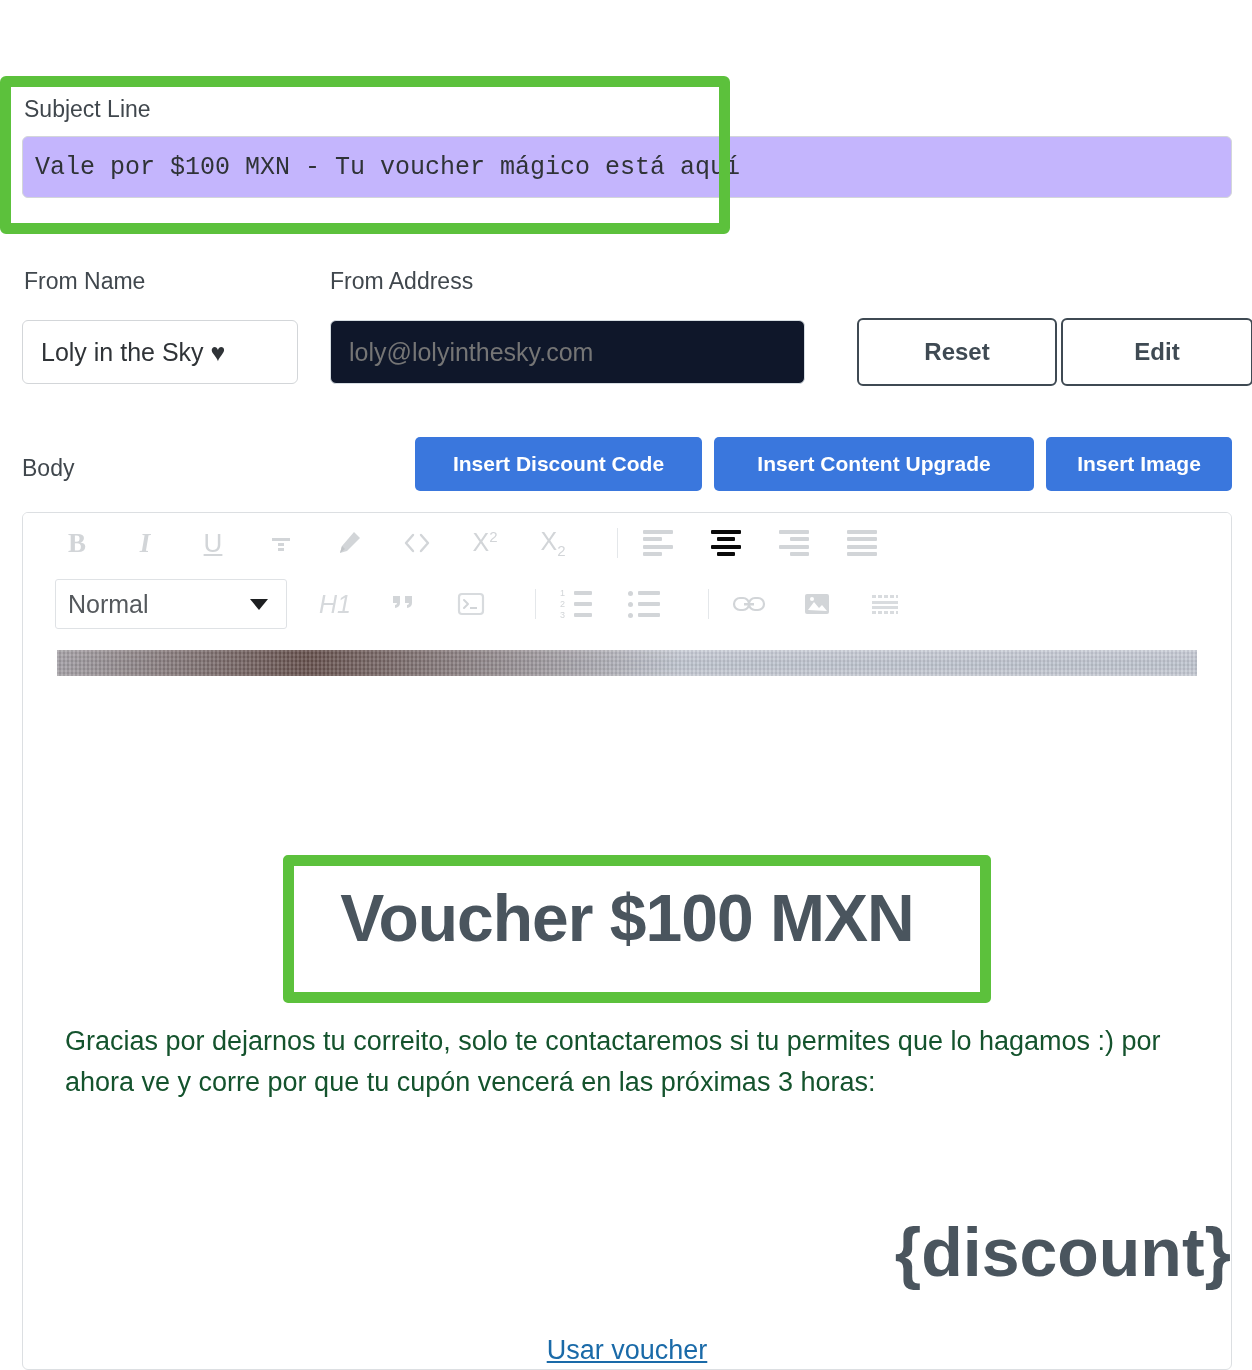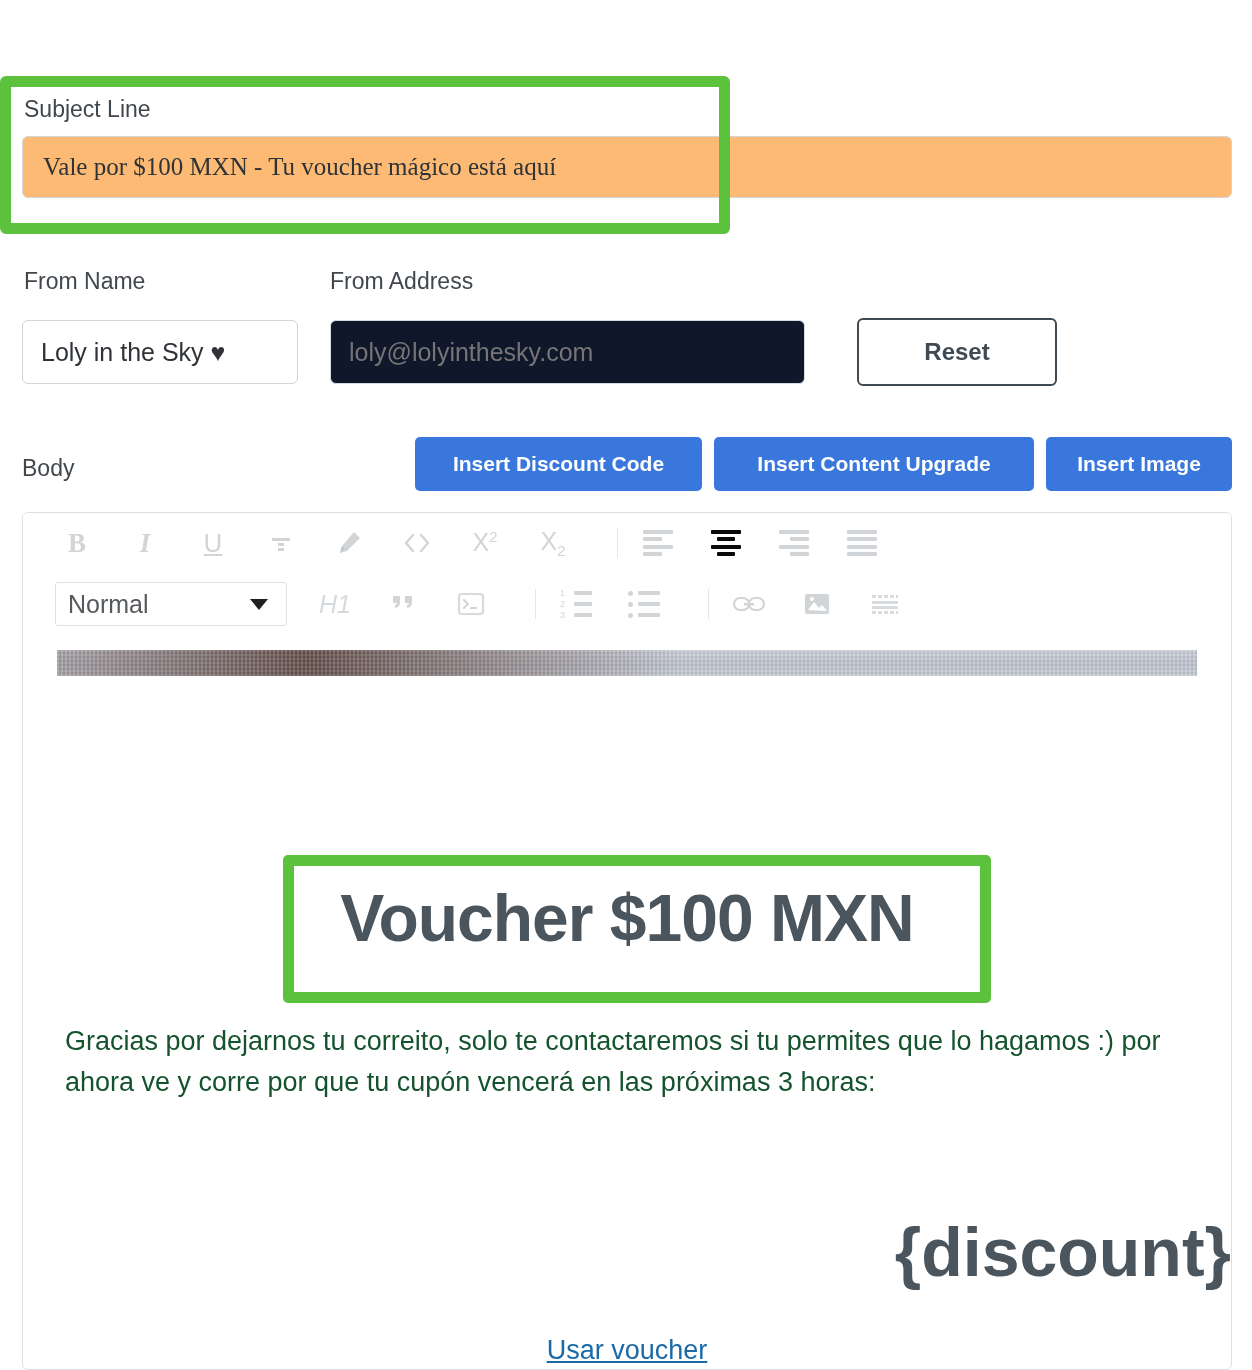--- a/index.html
+++ b/index.html
@@ -22,24 +22,24 @@
   
   .subject-block { position: absolute; left: 0px; top: 82px; width: 1252px; }
   .field-label {
     font-size: 23px; color: #40474d; font-weight: normal;
   }
   .subject-label { position: absolute; left: 24px; top: 14px; }
   .subject-input {
     position: absolute; left: 22px; top: 54px;
     width: 1210px; height: 62px;
     border: 1px solid #d3d6d9; border-radius: 6px;
-    background: #fdba74;
+    background: #c4b5fd;
     font-size: 25px; color: #2f3337;
-    padding: 0 20px;
-    font-family: Liberation Serif, serif;
+    padding: 0 12px;
+    font-family: Liberation Mono, monospace;
     outline: none;
   }
   
   .annot-subject {
     position: absolute; left: 0px; top: 76px;
     width: 730px; height: 158px;
     border: 11px solid #5cc13c; border-radius: 6px;
     pointer-events: none;
   }
 
@@ -115,21 +115,21 @@
 
   .glyph-b { font-size: 27px; font-weight: bold; color: #d2d5d8; font-family: "Liberation Serif", serif; }
   .glyph-i { font-size: 27px; font-style: italic; font-weight: bold; color: #d2d5d8; font-family: "Liberation Serif", serif; }
   .glyph-u { font-size: 26px; color: #d2d5d8; text-decoration: underline; font-family: "Liberation Sans", sans-serif; }
   .glyph-sup { font-size: 25px; color: #d2d5d8; }
   .glyph-sup sup, .glyph-sup sub { font-size: 15px; }
   .glyph-h1 { font-size: 25px; color: #d6d9dc; font-weight: normal; font-style: italic; }
 
   
   .format-select {
-    width: 232px; height: 44px;
+    width: 232px; height: 50px;
     border: 1px solid #dfe2e5; border-radius: 3px;
     background: #fff; color: #55595d; font-size: 25px;
     font-family: "Liberation Sans", sans-serif;
     padding: 0 12px; margin-right: 26px;
     display: flex; align-items: center; justify-content: space-between;
     cursor: pointer;
     gap: 46px;
   }
   .caret {
     width: 0; height: 0;
@@ -220,20 +220,21 @@
   <div class="annot-subject"></div>
 
   <div class="field-label from-name-label">From Name</div>
   <div class="field-label from-addr-label">From Address</div>
 
   <input class="from-name-input" type="text" value="Loly in the Sky ♥" style="">
 
   <input class="from-addr-input" type="text" placeholder="loly@lolyinthesky.com" style="">
 
   <button class="ghost-btn btn-reset">Reset</button>
+  <button class="ghost-btn btn-edit">Edit</button>
 
   <div class="field-label body-label">Body</div>
   <button class="blue-btn btn-discount">Insert Discount Code</button>
   <button class="blue-btn btn-image">Insert Image</button>
   <button class="blue-btn btn-upgrade">Insert Content Upgrade</button>
 
   <div class="editor">
 
     <div class="toolbar">
 

